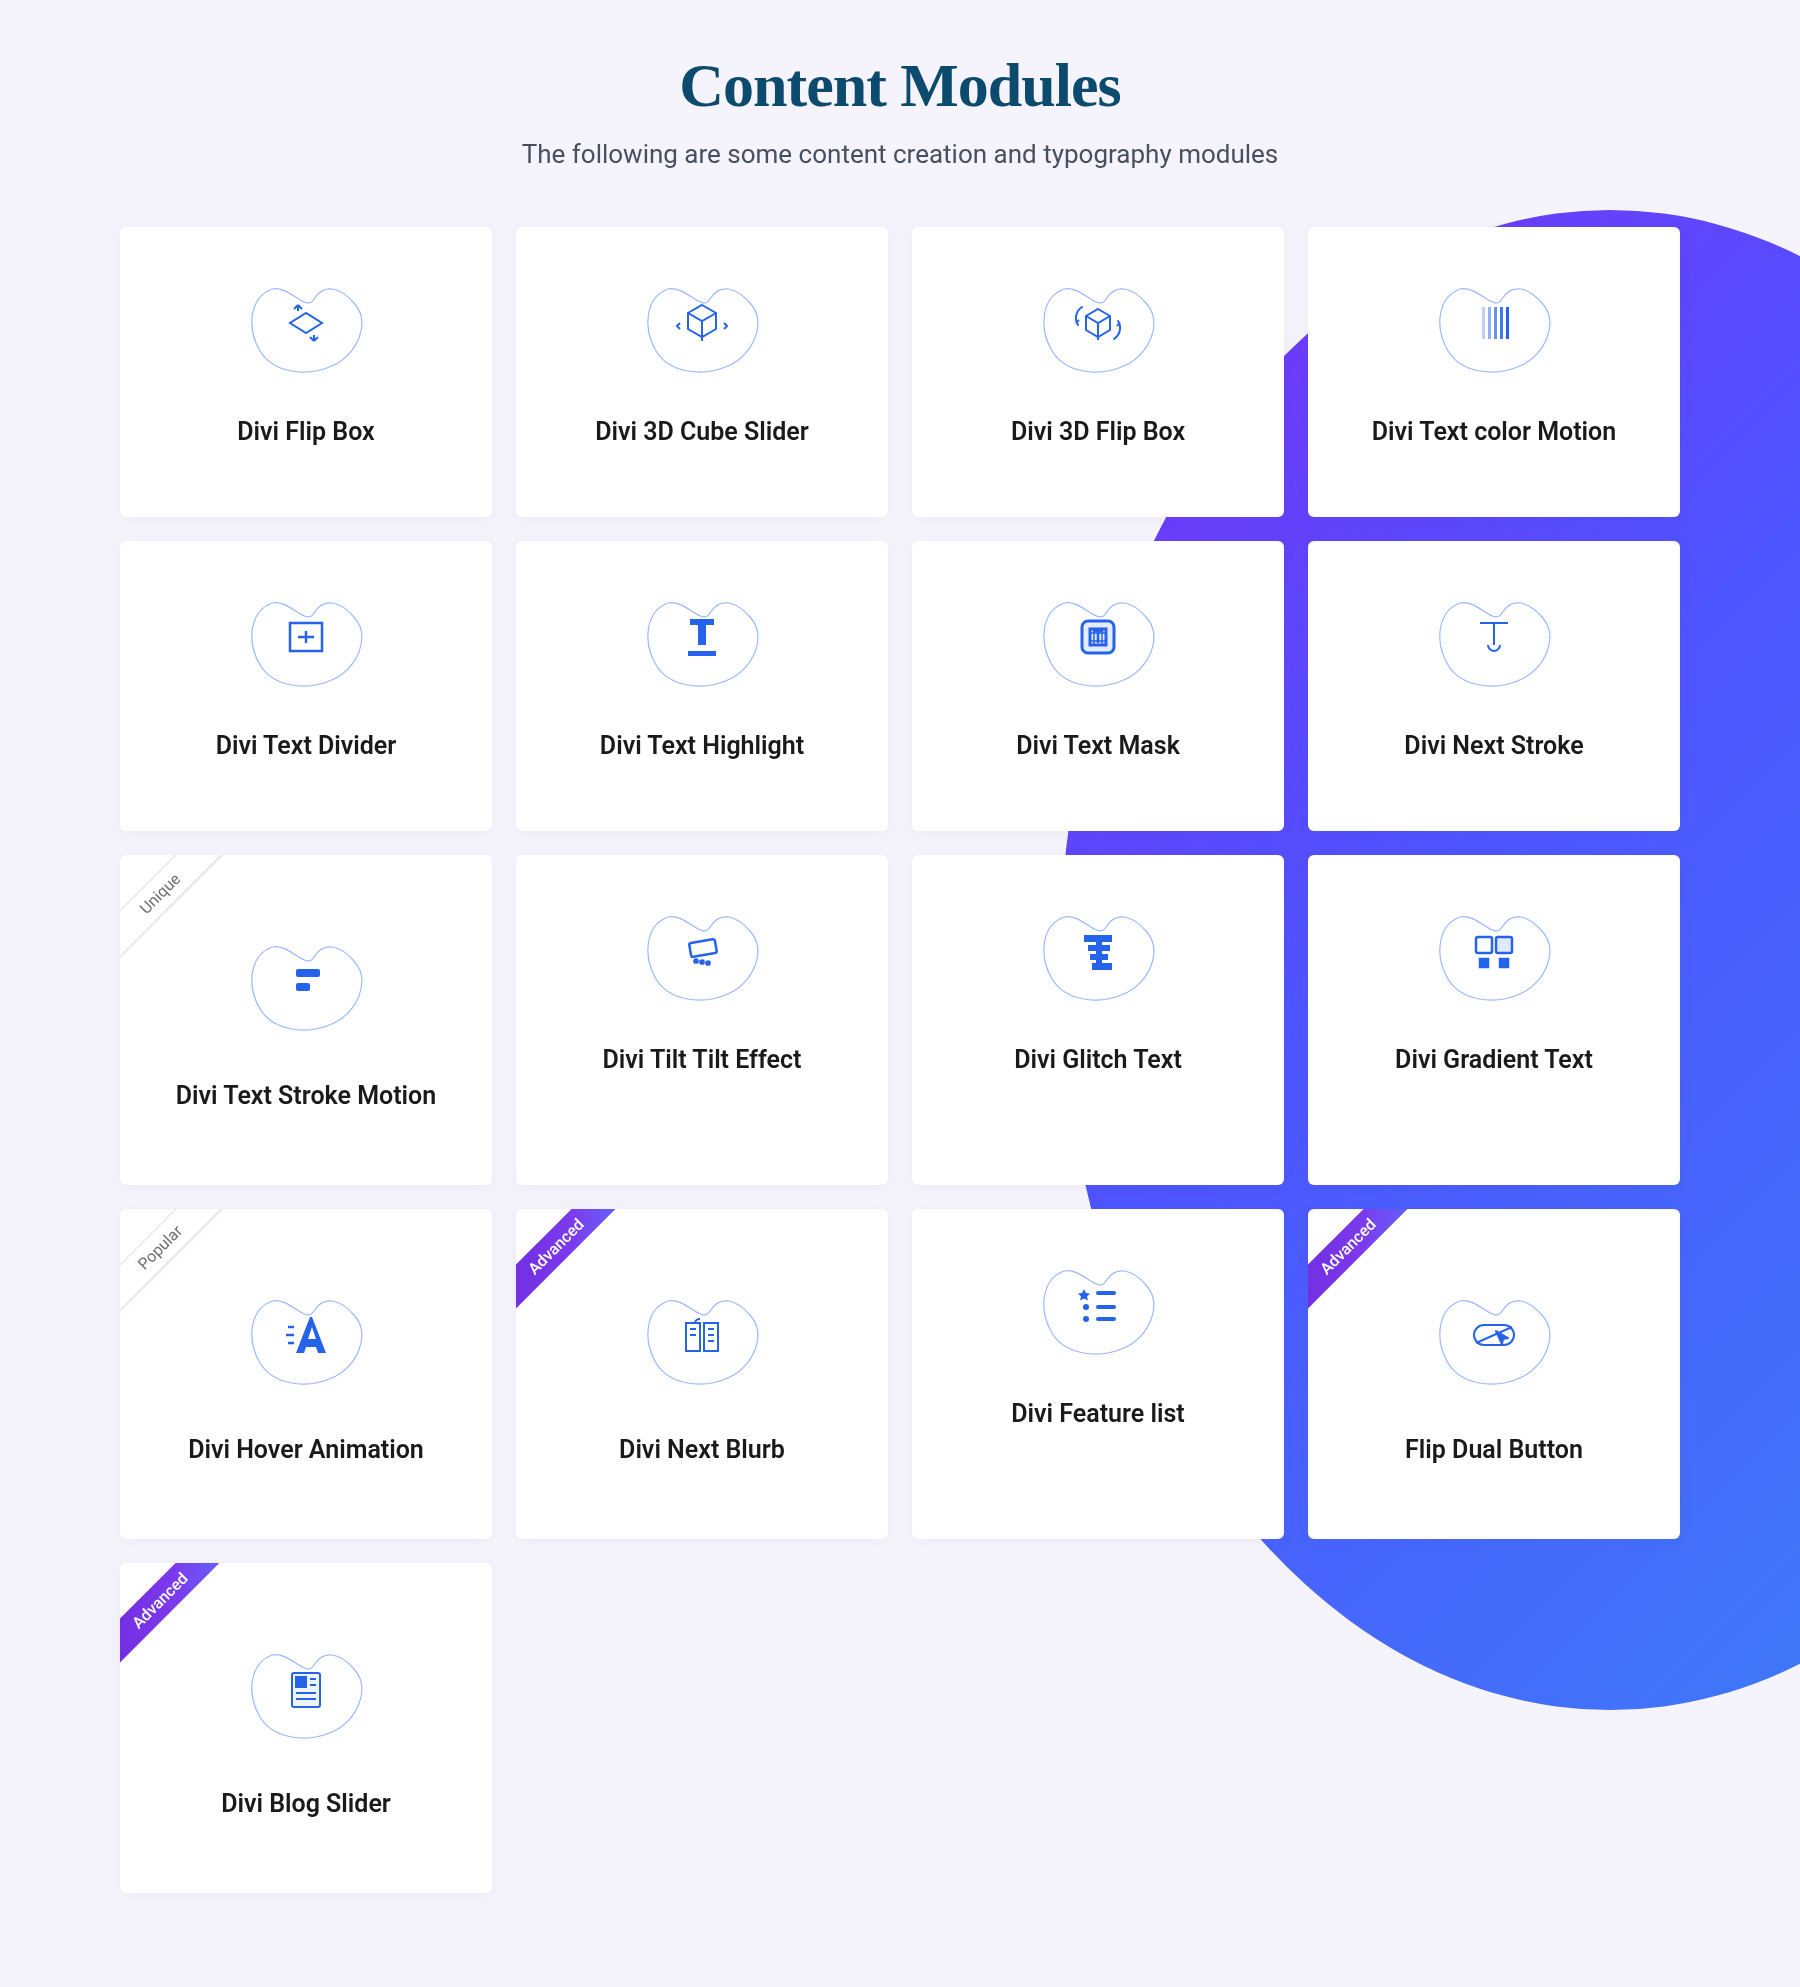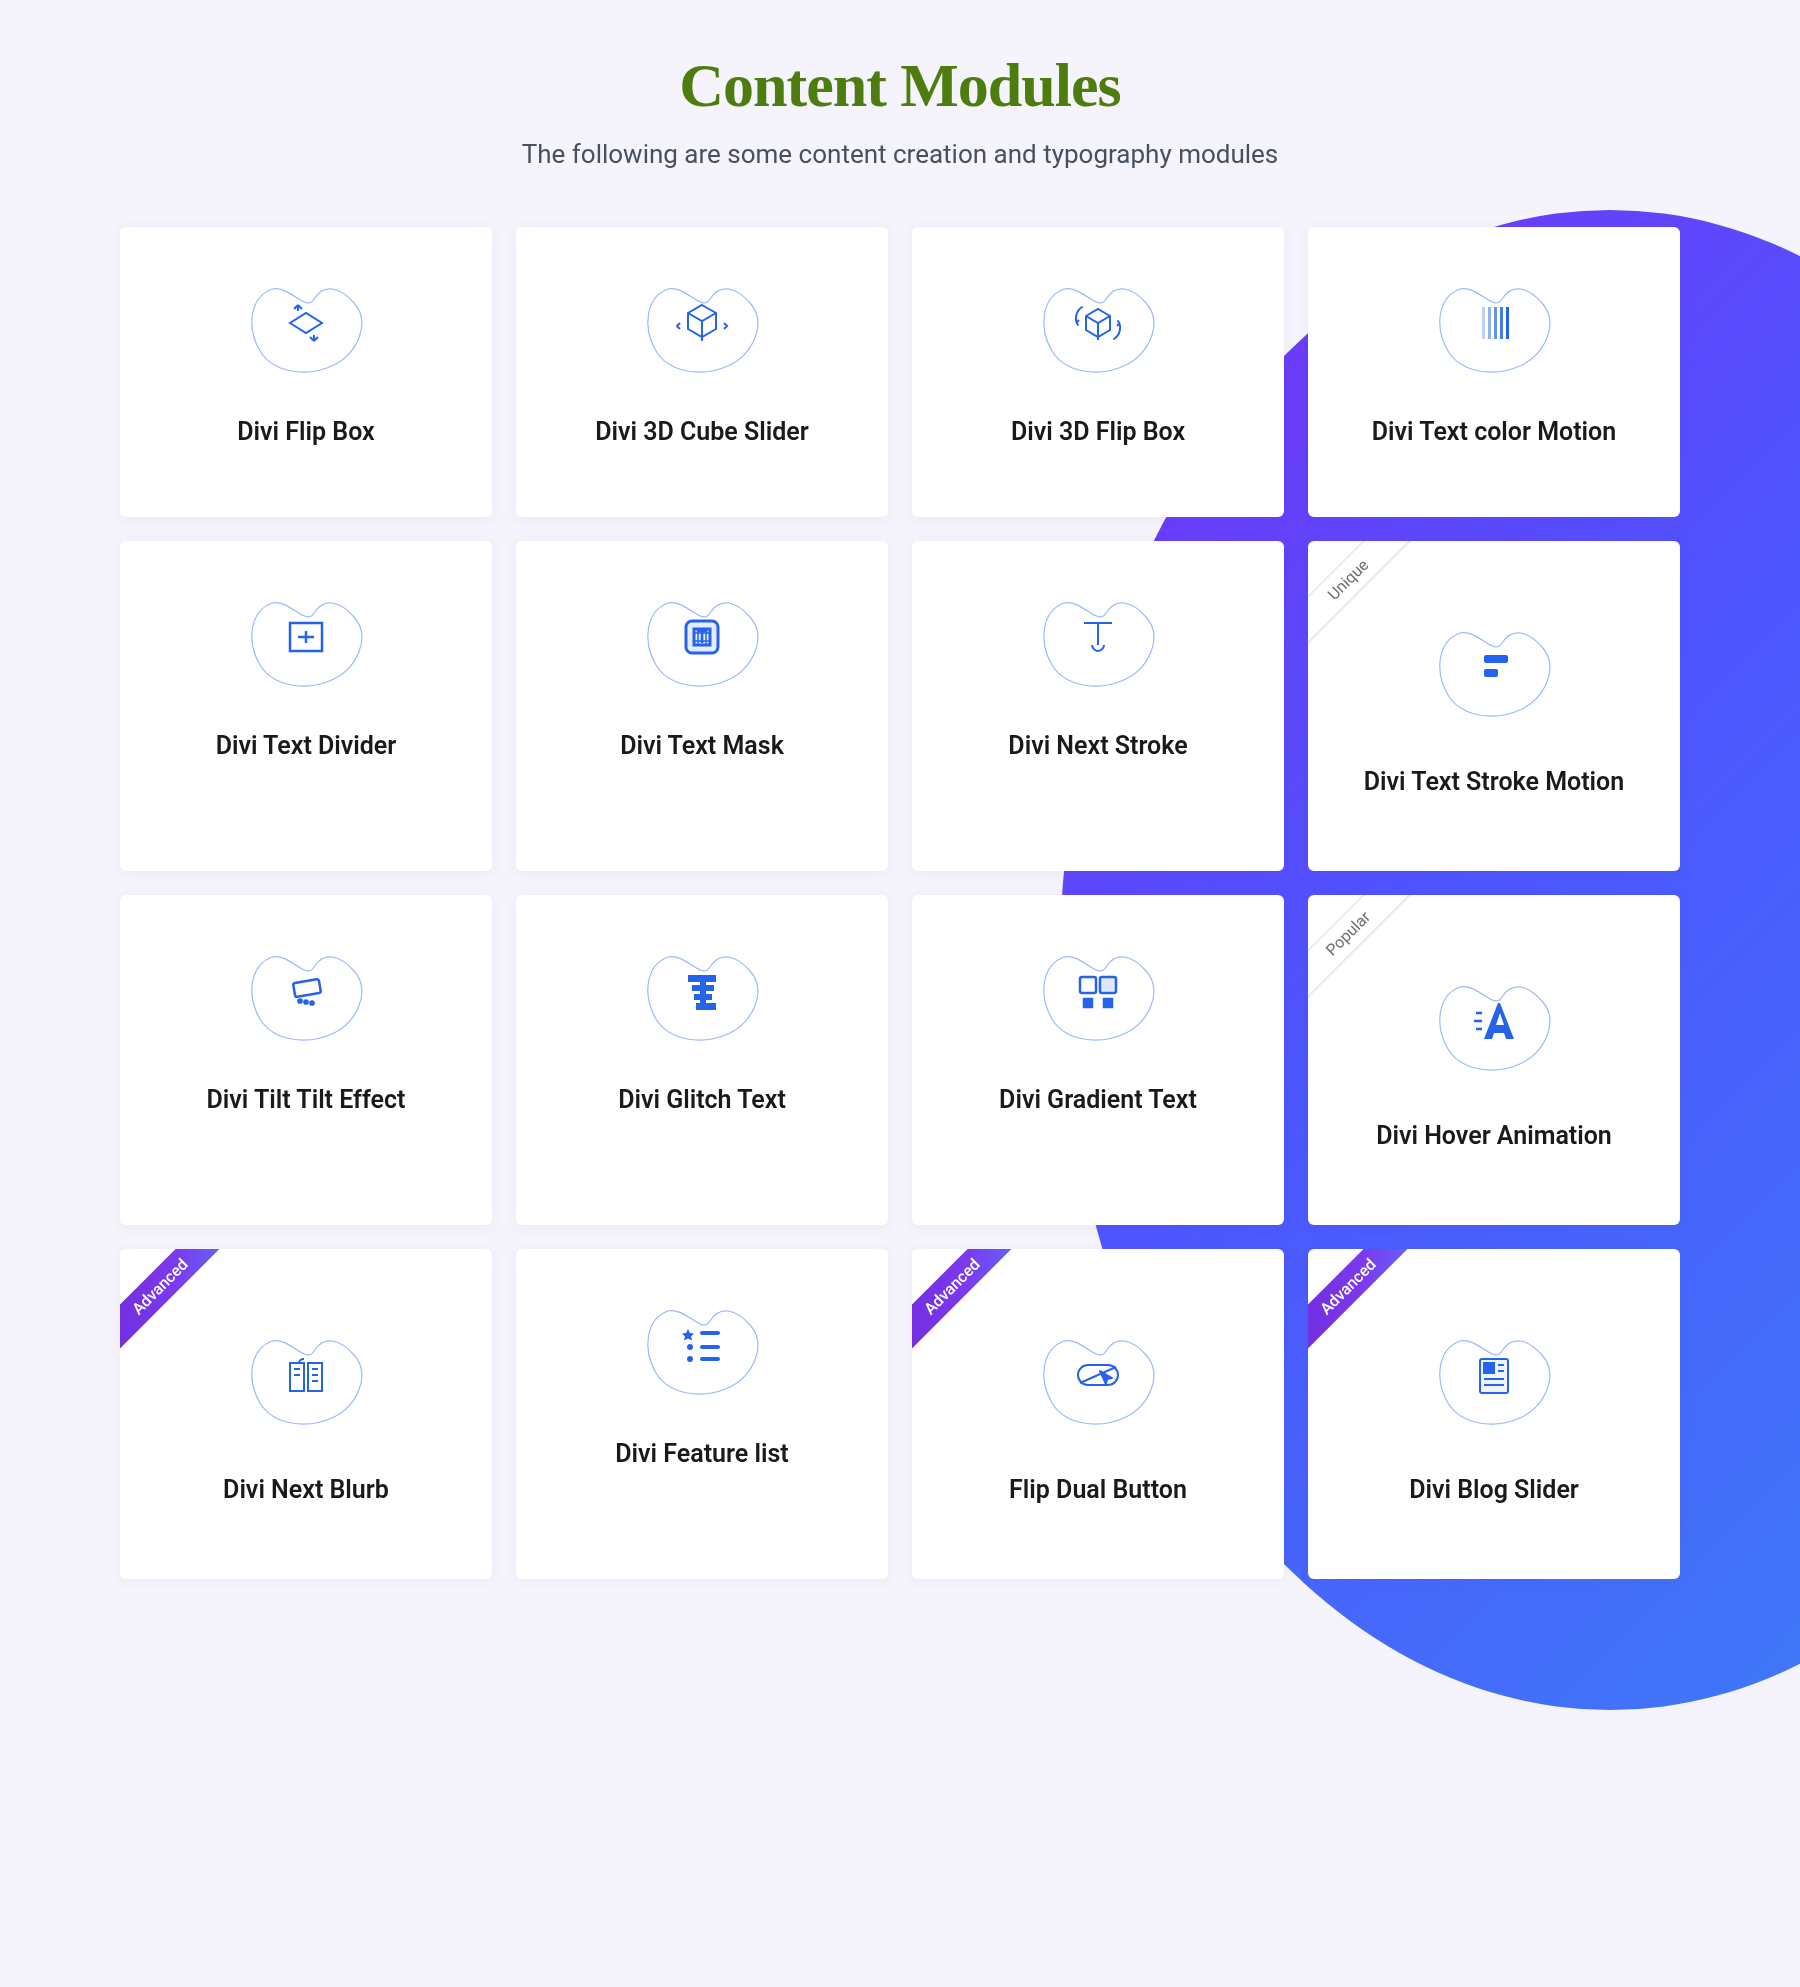--- a/index.html
+++ b/index.html
@@ -1,20 +1,20 @@
 <!DOCTYPE html>
 <html><head>
 <meta charset="utf-8">
 <style>
 *{box-sizing:border-box;margin:0;padding:0}
 body{font-family:-apple-system,BlinkMacSystemFont,'Segoe UI',Roboto,sans-serif;background:#f5f3fb;width:1800px;min-height:1987px;position:relative;overflow:hidden}
 .bg-blob{position:absolute;top:210px;right:-360px;width:1100px;height:1500px;background:linear-gradient(135deg,#7b2ff7 0%,#4e54ff 40%,#3b82f6 100%);border-radius:50%;z-index:0}
 .page{position:relative;z-index:1;padding:50px 100px 150px}
 .header{text-align:center;margin-bottom:58px}
-.title{font-family:Georgia,'Times New Roman',serif;font-size:62px;font-weight:700;color:#4d7c0f;letter-spacing:-1px;margin-bottom:18px}
+.title{font-family:Georgia,'Times New Roman',serif;font-size:62px;font-weight:700;color:#0c4a6e;letter-spacing:-1px;margin-bottom:18px}
 .subtitle{font-size:26px;color:#485060}
 .grid{display:grid;grid-template-columns:repeat(4,1fr);gap:24px;max-width:1560px;margin:0 auto}
 .card{background:#fff;border-radius:6px;box-shadow:0 2px 14px rgba(60,60,90,.06);padding:50px 18px 40px;text-align:center;position:relative;overflow:hidden;min-height:290px;cursor:pointer}
 .card.tall{min-height:330px;padding-top:80px}
 .icon-wrap{display:flex;justify-content:center;margin-bottom:40px}
 .card.tall .icon-wrap{margin-bottom:46px}
 .bean{width:128px;height:100px;position:relative}
 .bean svg.bean-path{position:absolute;inset:0}
 .bean .inner-icon{position:absolute;left:50%;top:46%;transform:translate(-50%,-50%);width:52px;height:52px;display:flex;align-items:center;justify-content:center}
 .inner-icon svg{width:52px;height:52px}
@@ -122,20 +122,37 @@
         </div>
         <div class="card-title">Divi Text Divider</div>
       </div>
       <div class="card">
         <div class="icon-wrap">
           <div class="bean">
             <svg class="bean-path" viewBox="0 0 128 100">
               <path d="M30 12 C 8 20 4 50 18 74 C 30 94 62 102 92 88 C 114 78 130 46 112 26 C 98 10 82 6 72 22 C 64 36 48 8 30 12 Z" fill="none" stroke="#9bb8ff" stroke-width="1.2"></path>
             </svg>
             <div class="inner-icon">
+              <svg viewBox="0 0 52 52" fill="#2563eb">
+                <rect x="22" y="8" width="8" height="26"></rect>
+                <rect x="14" y="8" width="24" height="6"></rect>
+                <rect x="12" y="40" width="28" height="5"></rect>
+              </svg>
+            </div>
+          </div>
+        </div>
+        <div class="card-title">Divi Text Highlight</div>
+      </div>
+      <div class="card">
+        <div class="icon-wrap">
+          <div class="bean">
+            <svg class="bean-path" viewBox="0 0 128 100">
+              <path d="M30 12 C 8 20 4 50 18 74 C 30 94 62 102 92 88 C 114 78 130 46 112 26 C 98 10 82 6 72 22 C 64 36 48 8 30 12 Z" fill="none" stroke="#9bb8ff" stroke-width="1.2"></path>
+            </svg>
+            <div class="inner-icon">
               <svg viewBox="0 0 52 52" fill="none" stroke="#2563eb" stroke-width="3">
                 <rect x="10" y="10" width="32" height="32" rx="6" fill="#2563eb" fill-opacity=".12"></rect>
                 <path d="M18 18h16v16h-16z" fill="none"></path>
                 <path d="M22 18v16M30 18v16M18 22h16M18 30h16" stroke-width="1.5"></path>
                 <text x="26" y="32" font-size="18" font-weight="bold" fill="#2563eb" text-anchor="middle" stroke="none">T</text>
               </svg>
             </div>
           </div>
         </div>
         <div class="card-title">Divi Text Mask</div>

